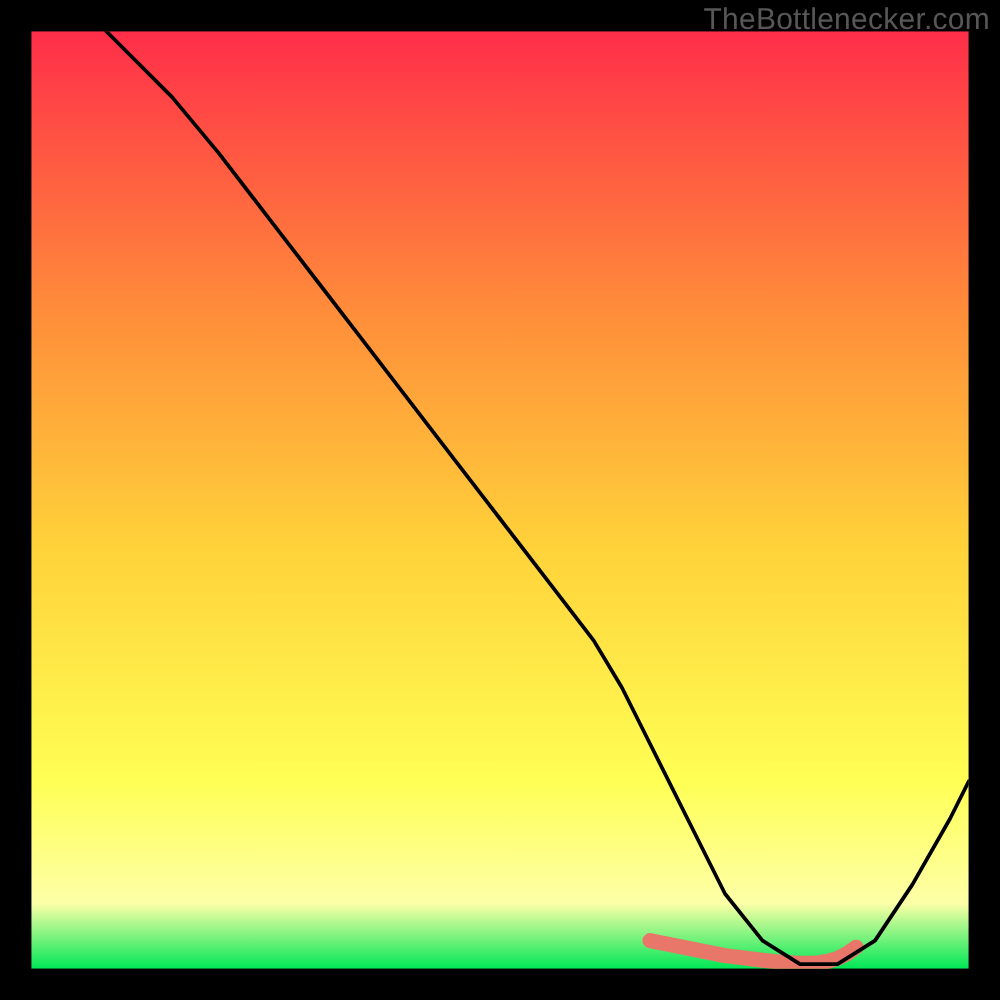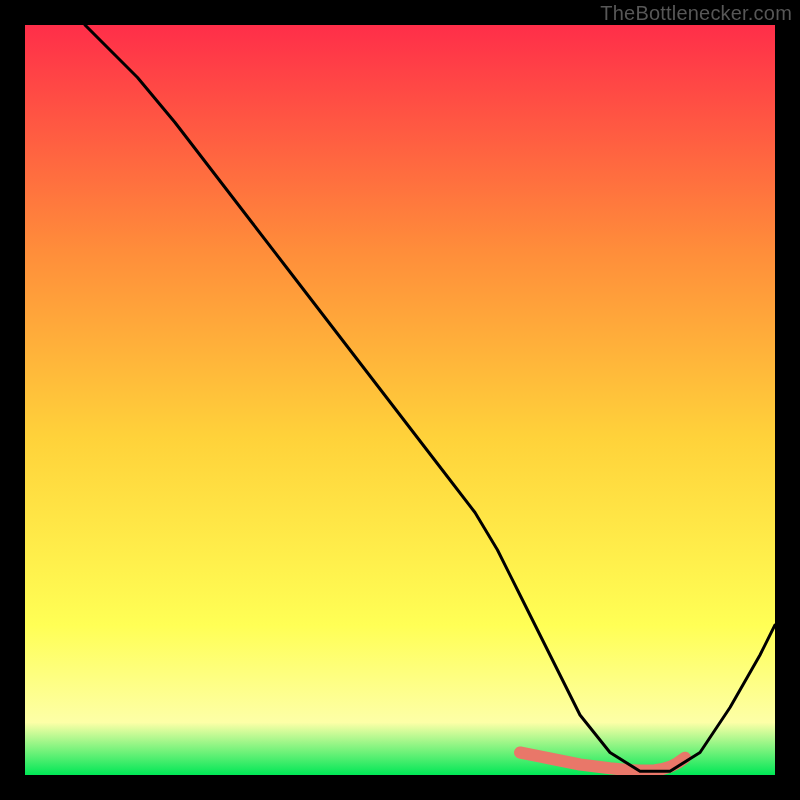--- a/index.html
+++ b/index.html
@@ -9,21 +9,21 @@
     height: 800px;
     background: #000;
     overflow: hidden;
     font-family: Arial, Helvetica, sans-serif;
   }
   .watermark {
     position: absolute;
     top: 2px;
     right: 8px;
     color: #575757;
-    font-size: 20px;
+    font-size: 24px;
     font-weight: 500;
     letter-spacing: 0.2px;
     z-index: 5;
   }
   .frame {
     position: absolute;
     left: 25px;
     top: 25px;
     width: 750px;
     height: 750px;

